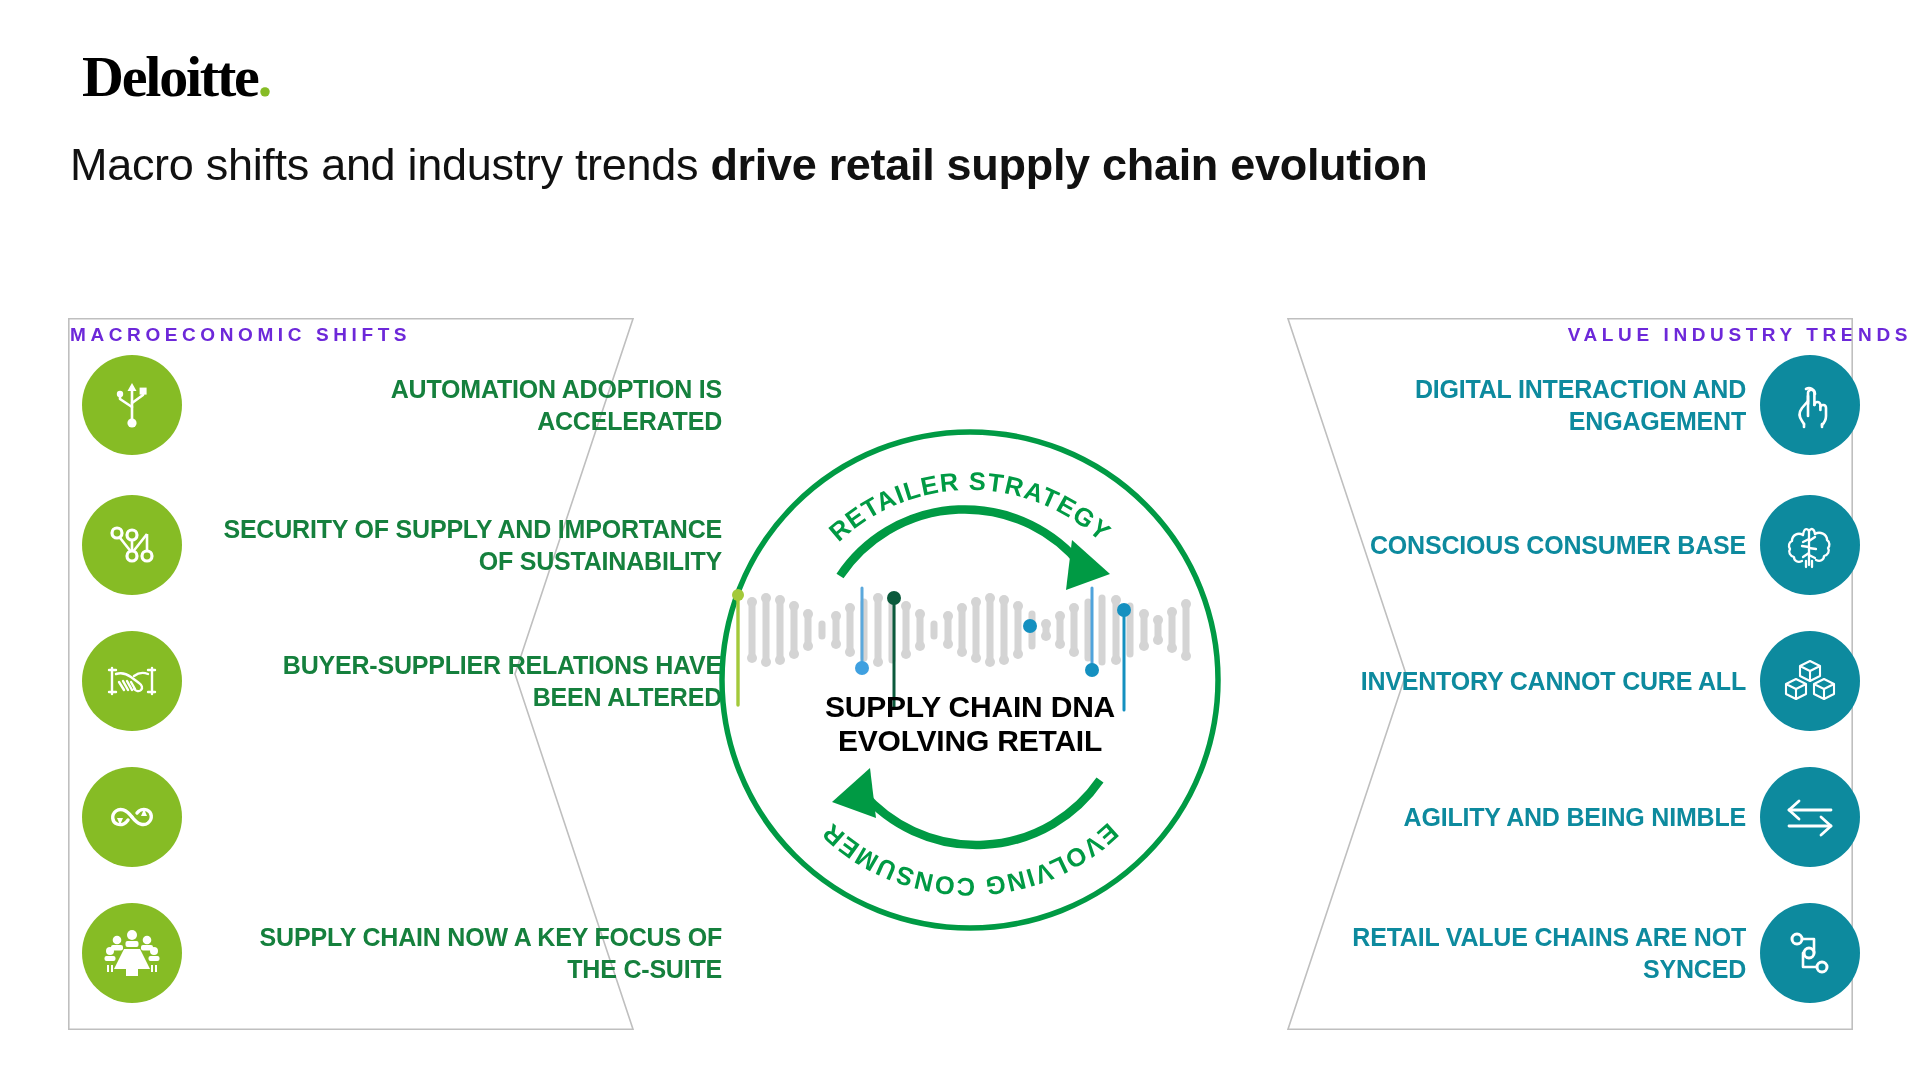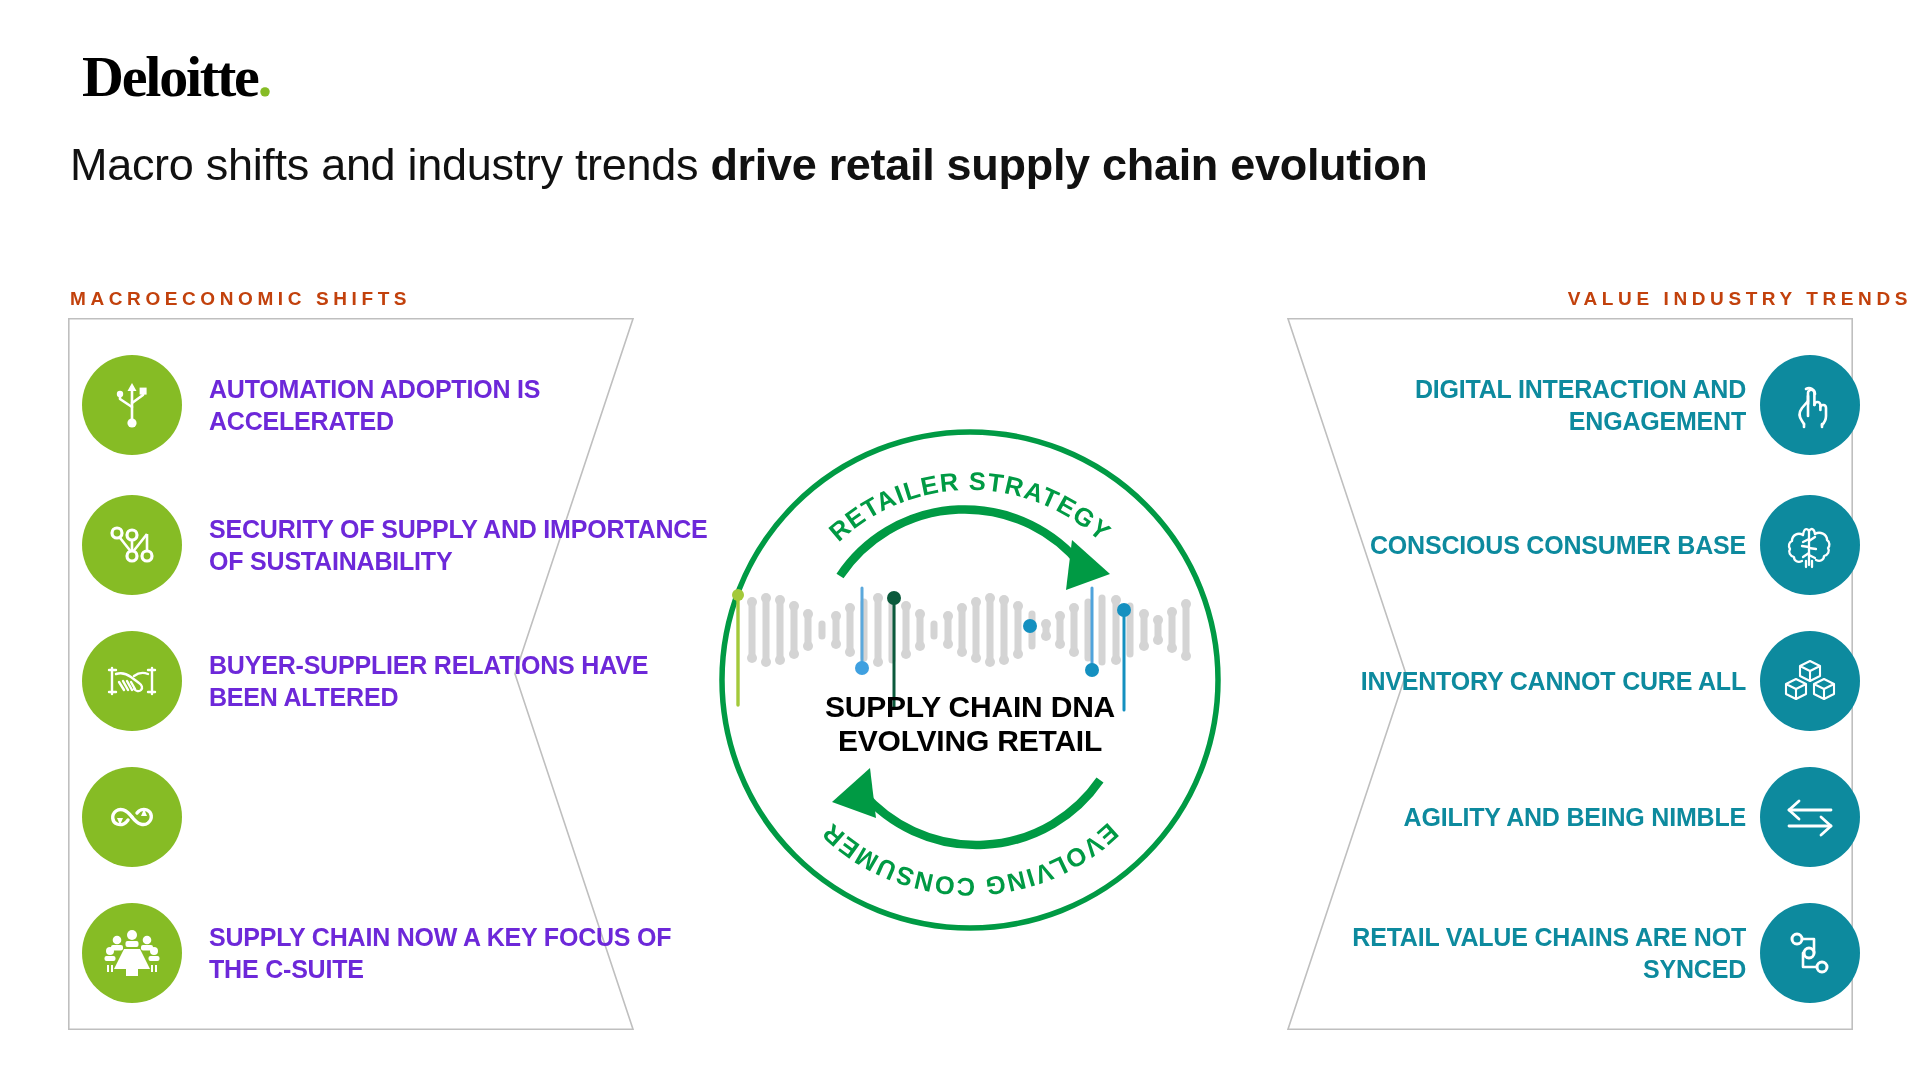--- a/index.html
+++ b/index.html
@@ -47,22 +47,23 @@
   }
   .title .light { font-weight: 400; margin-top: 12px; }
   .title .bold  { font-weight: 700; }
 
   
   .section-head {
     position: absolute;
     font-size: 19px;
     font-weight: 700;
     letter-spacing: 4.6px;
-    color: #c2410c;
+    color: #6d28d9;
     white-space: nowrap;
+    margin-top: 36px;
   }
   .section-head.left  { left: 70px;  top: 288px; }
   .section-head.right { right: 8px;  top: 288px; }
 
   
   .panel {
     position: absolute;
     top: 318px;
     width: 565px;
     height: 712px;
@@ -93,21 +94,21 @@
   .bubble.green { background: #86BC25; }
   .bubble.teal  { background: #0D8A9E; }
   .bubble svg { display: block; }
 
   .row-label {
     font-size: 25px;
     font-weight: 700;
     line-height: 1.28;
     letter-spacing: -0.2px;
   }
-  .row.left  .row-label { color: #6d28d9; margin-left: 27px; text-align: left; }
+  .row.left  .row-label { color: #15803d; margin-left: 40px; text-align: right; }
   .row.right .row-label { color: #0D8A9E; margin-right: 14px; text-align: right; }
 
   
   .center {
     position: absolute;
     left: 710px;
     top: 420px;
     width: 520px;
     height: 520px;
   }

